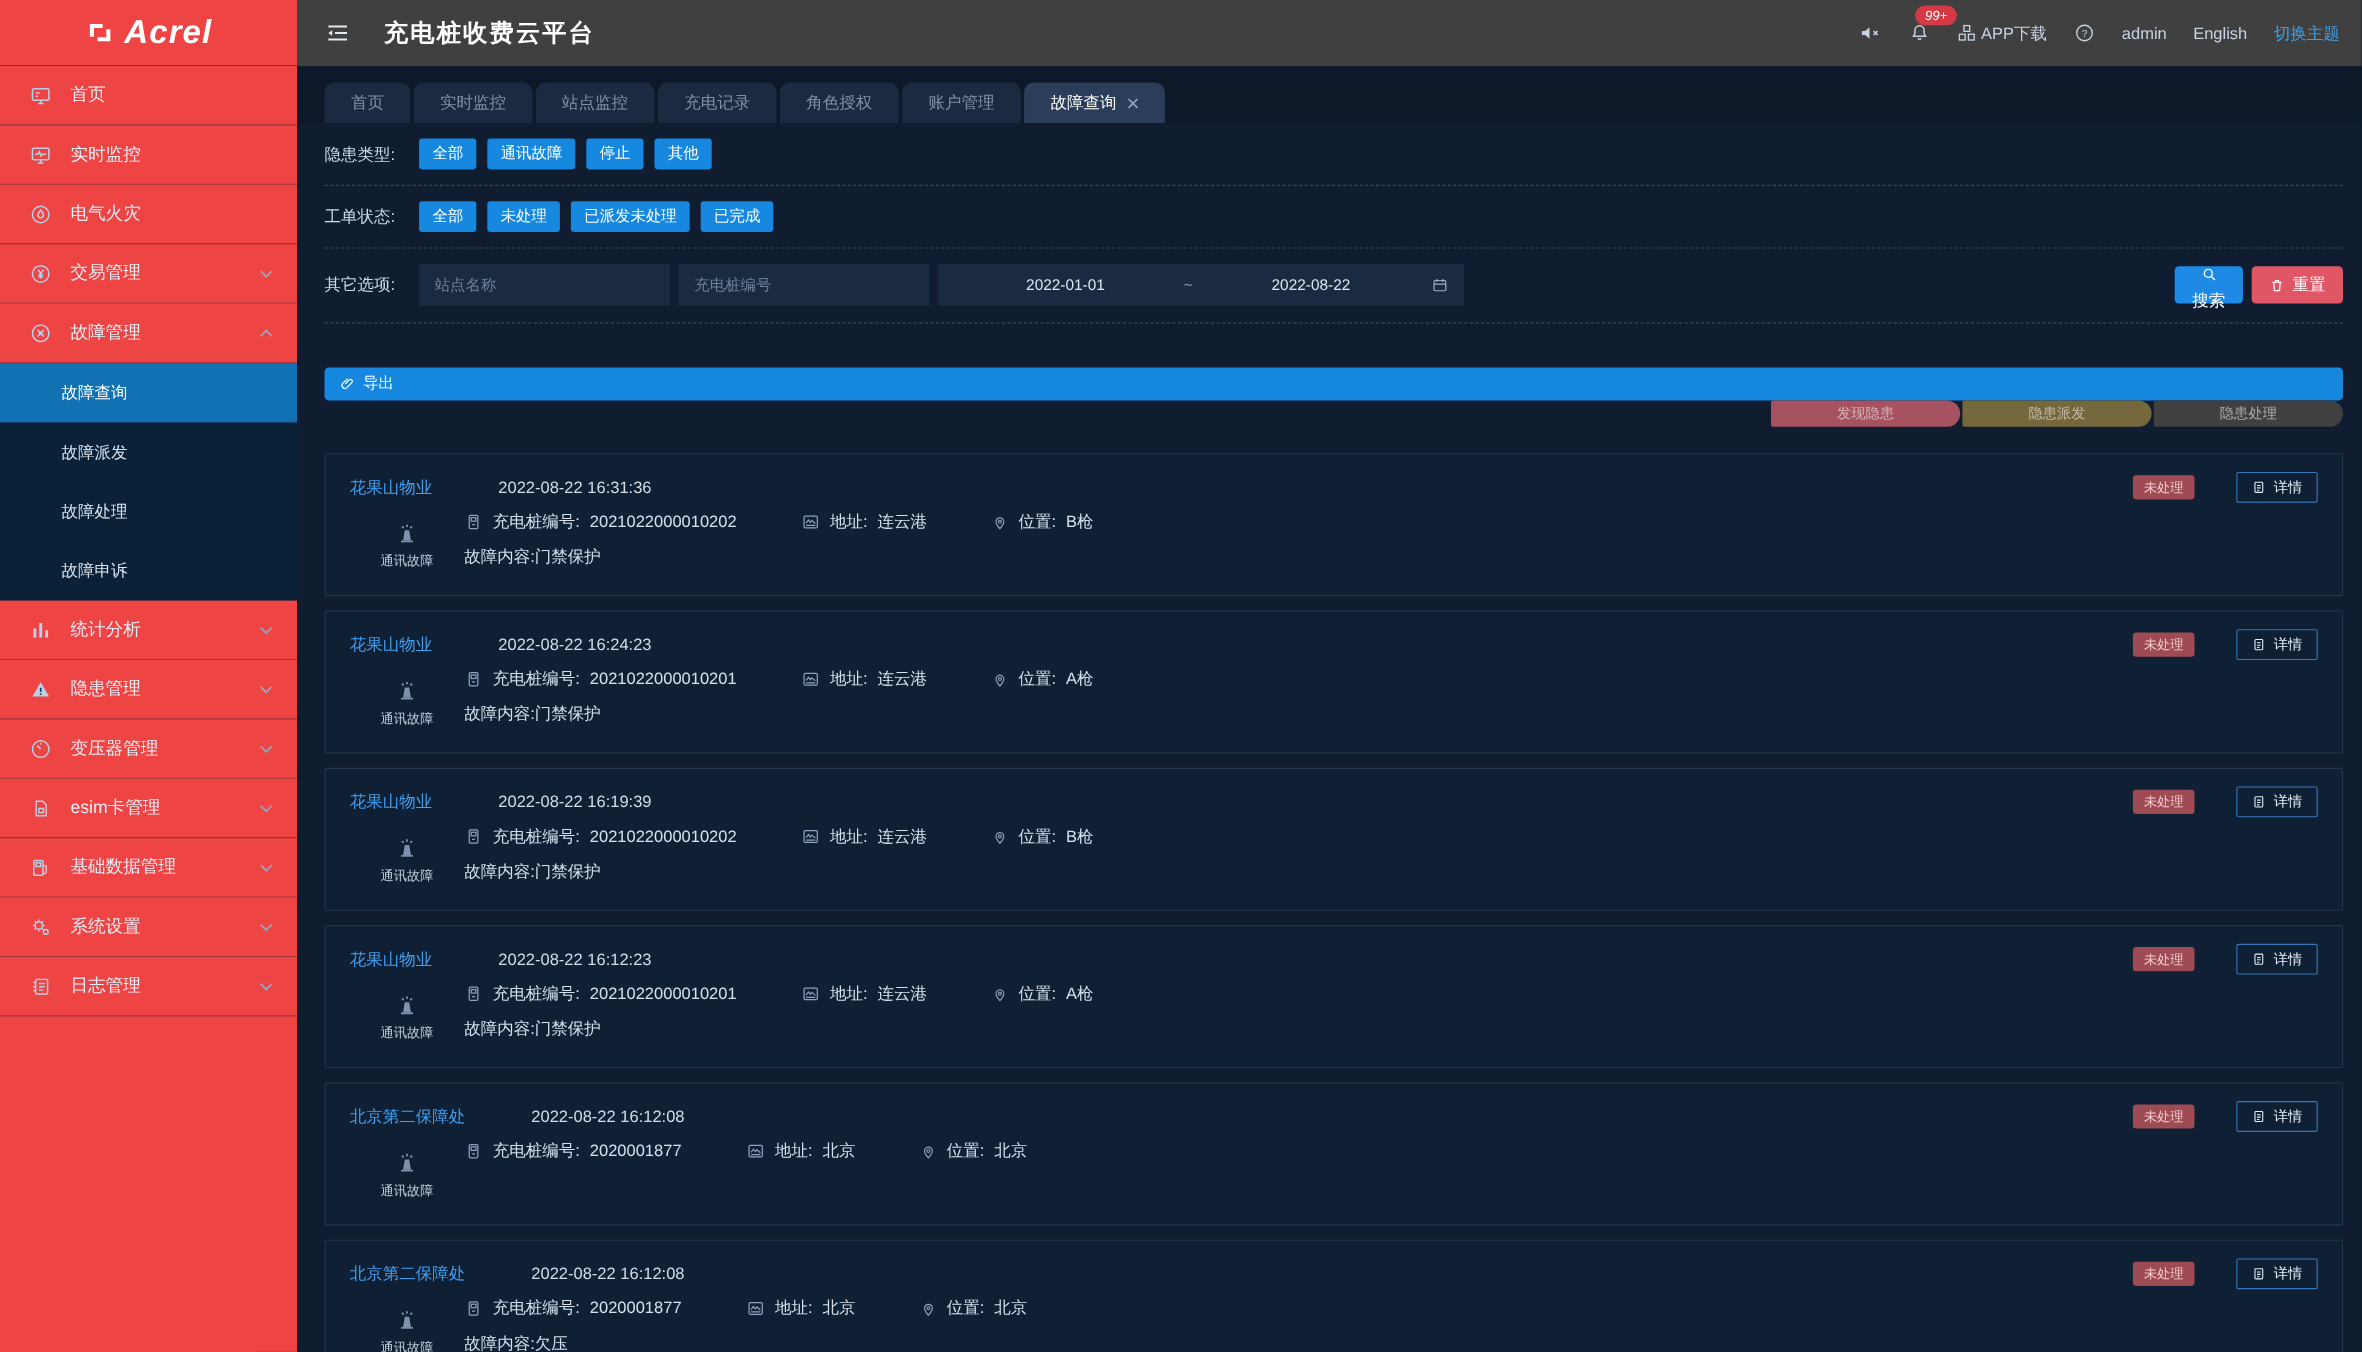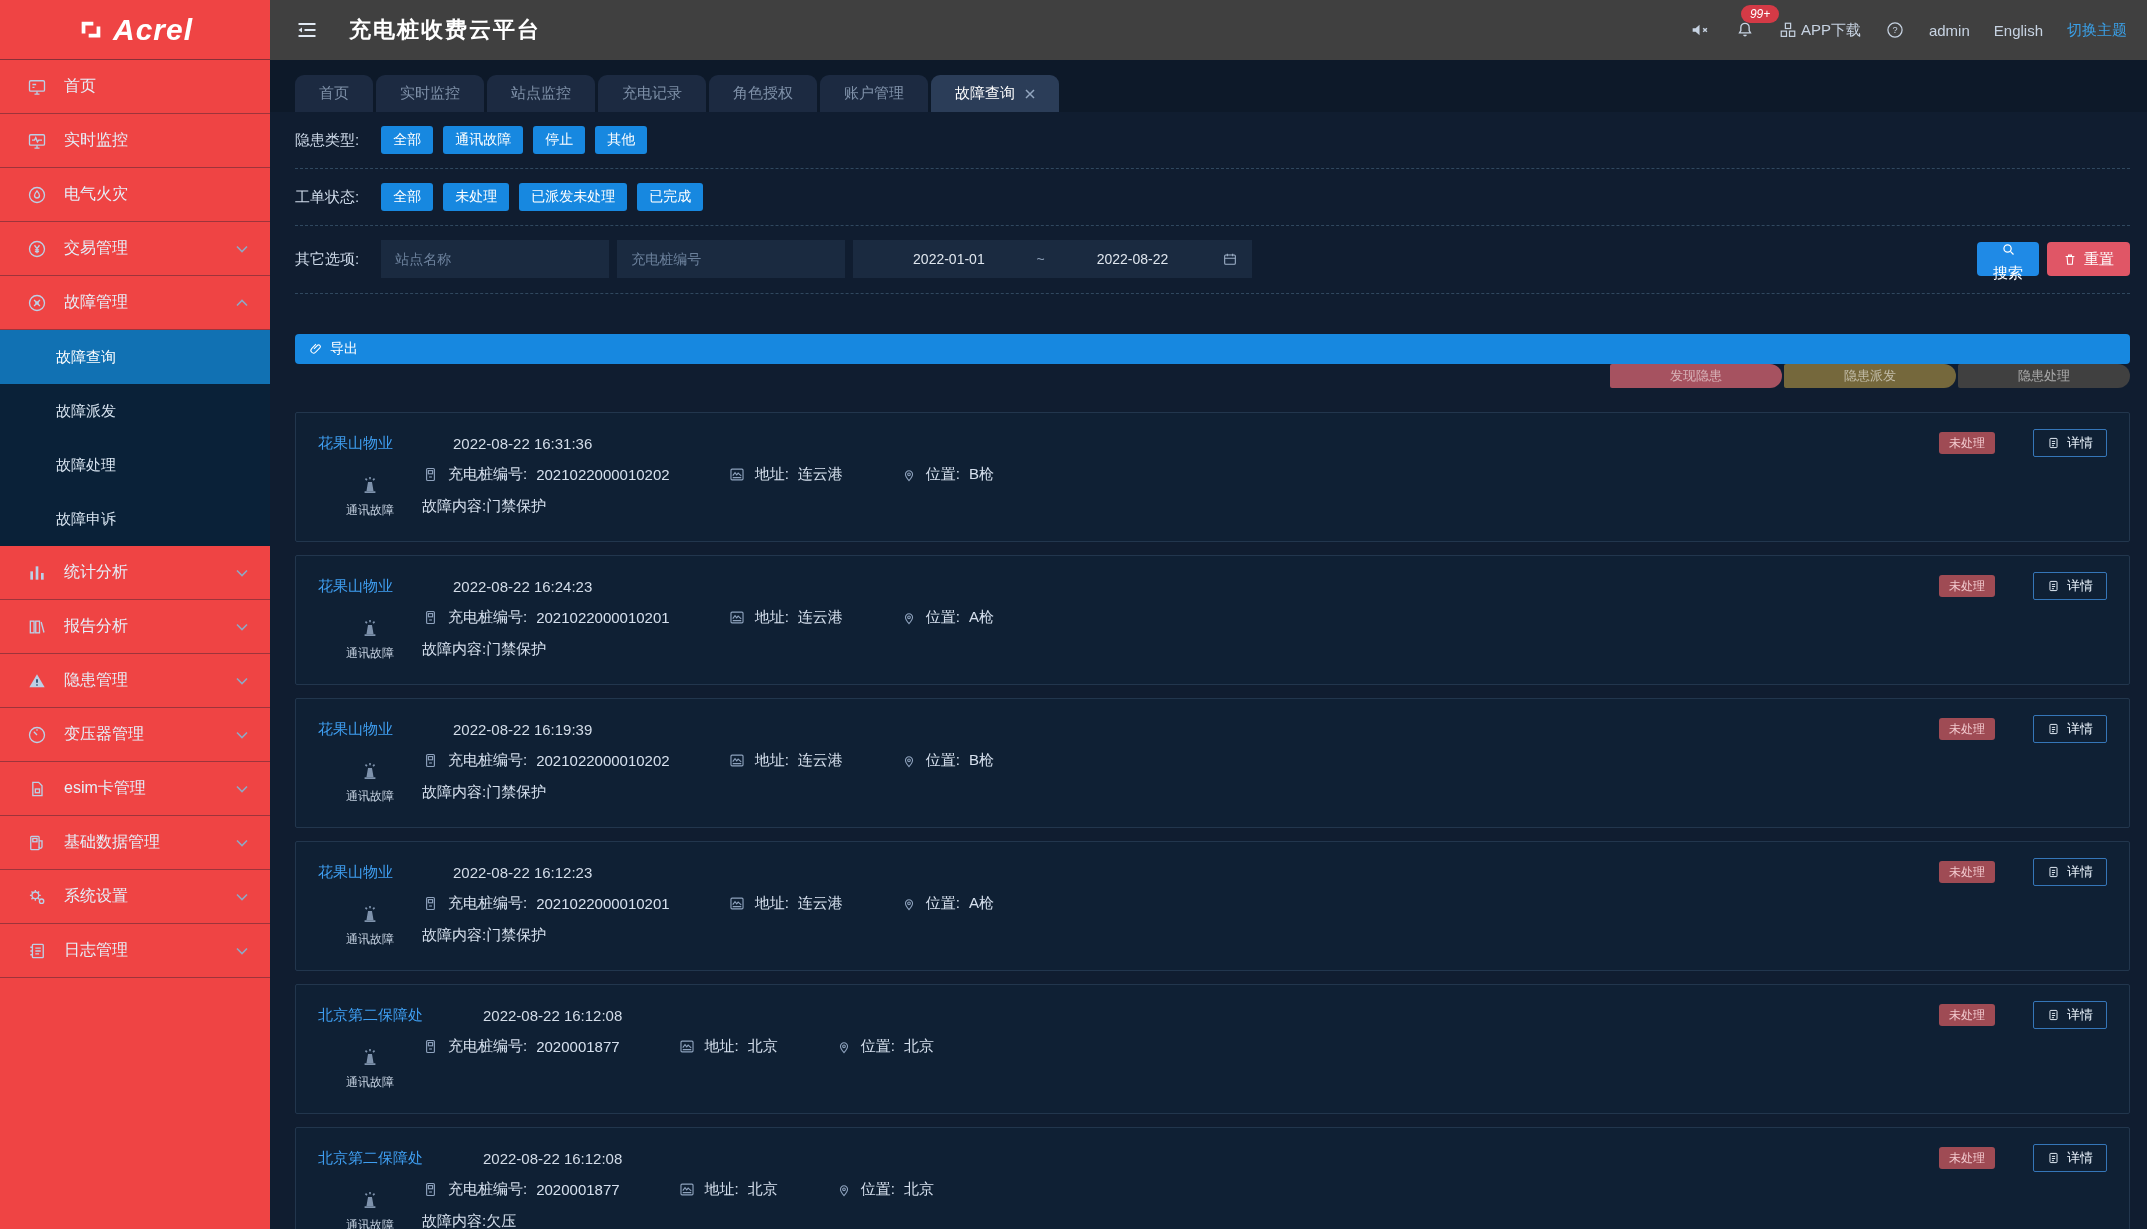--- a/index.html
+++ b/index.html
@@ -49,21 +49,21 @@
   .content { flex:1; min-height:0; background:#101d30; }
   .filters { padding:0 17px 0 25px; }
   .filter-row { display:flex; align-items:center; padding:14px 0; border-bottom:1px dashed #30485f; }
   .filter-row.last { padding:14px 0 15px; }
   .filter-label { color:#cdd9e8; font-size:15px; margin-right:22px; white-space:nowrap; }
   .chip { background:#1788e0; color:#fff; font-size:14px; height:28px; display:flex; align-items:center;
           padding:0 12px; border-radius:3px; margin-right:10px; cursor:pointer; }
   .text-input { width:228px; height:38px; background:#1a2a40; border:none; outline:none; color:#dfe6ee;
                 font-size:14px; padding:0 14px; margin-right:8px; font-family:inherit; }
   .text-input::placeholder { color:#6c819c; }
-  .date-box { width:399px; height:38px; background:#1a2a40; display:flex; align-items:center;
+  .date-box { width:478px; height:38px; background:#1a2a40; display:flex; align-items:center;
               color:#dfe6ee; font-size:14px; padding:0 14px; cursor:pointer; }
   .date-val { flex:1; text-align:center; }
   .date-sep { color:#8fa2ba; padding:0 6px; }
   .cal-icon { color:#9fb1c8; display:flex; align-items:center; margin-left:8px; }
   .filter-btns { margin-left:auto; display:flex; gap:8px; }
   .btn { height:34px; display:flex; align-items:center; gap:7px; padding:0 16px; border:none;
          border-radius:4px; color:#fff; font-size:15px; cursor:pointer; font-family:inherit; }
   .btn-search { background:#1f8ae6;flex-direction:column; }
   .btn-reset { background:#e05666; }
 
@@ -200,35 +200,20 @@
           </span>
         <span class="mi-label">统计分析</span>
         <span class="chev">
             <svg width="12" height="8" viewBox="0 0 12 8" fill="none" stroke="currentColor" stroke-width="1.6">
               <path d="M1 1.5l5 5 5-5"></path>
             </svg>
           </span>
       </div>
       <div class="menu-item">
         <span class="mi-icon">
-            <svg width="20" height="20" viewBox="0 0 24 24" fill="none" stroke="currentColor" stroke-width="1.6">
-              <rect x="4" y="5" width="4.5" height="14"></rect>
-              <rect x="10.5" y="5" width="4.5" height="14"></rect>
-              <path d="M17 6l3.4 12.6"></path>
-            </svg>
-          </span>
-        <span class="mi-label">报告分析</span>
-        <span class="chev">
-            <svg width="12" height="8" viewBox="0 0 12 8" fill="none" stroke="currentColor" stroke-width="1.6">
-              <path d="M1 1.5l5 5 5-5"></path>
-            </svg>
-          </span>
-      </div>
-      <div class="menu-item">
-        <span class="mi-icon">
             <svg width="20" height="20" viewBox="0 0 24 24">
               <path d="M12 4L21.2 19.5H2.8z" fill="currentColor"></path>
               <path d="M12 10v4.2" stroke="#113459" stroke-width="1.8"></path>
               <circle cx="12" cy="16.8" r="1" fill="#113459"></circle>
             </svg>
           </span>
         <span class="mi-label">隐患管理</span>
         <span class="chev">
             <svg width="12" height="8" viewBox="0 0 12 8" fill="none" stroke="currentColor" stroke-width="1.6">
               <path d="M1 1.5l5 5 5-5"></path>

